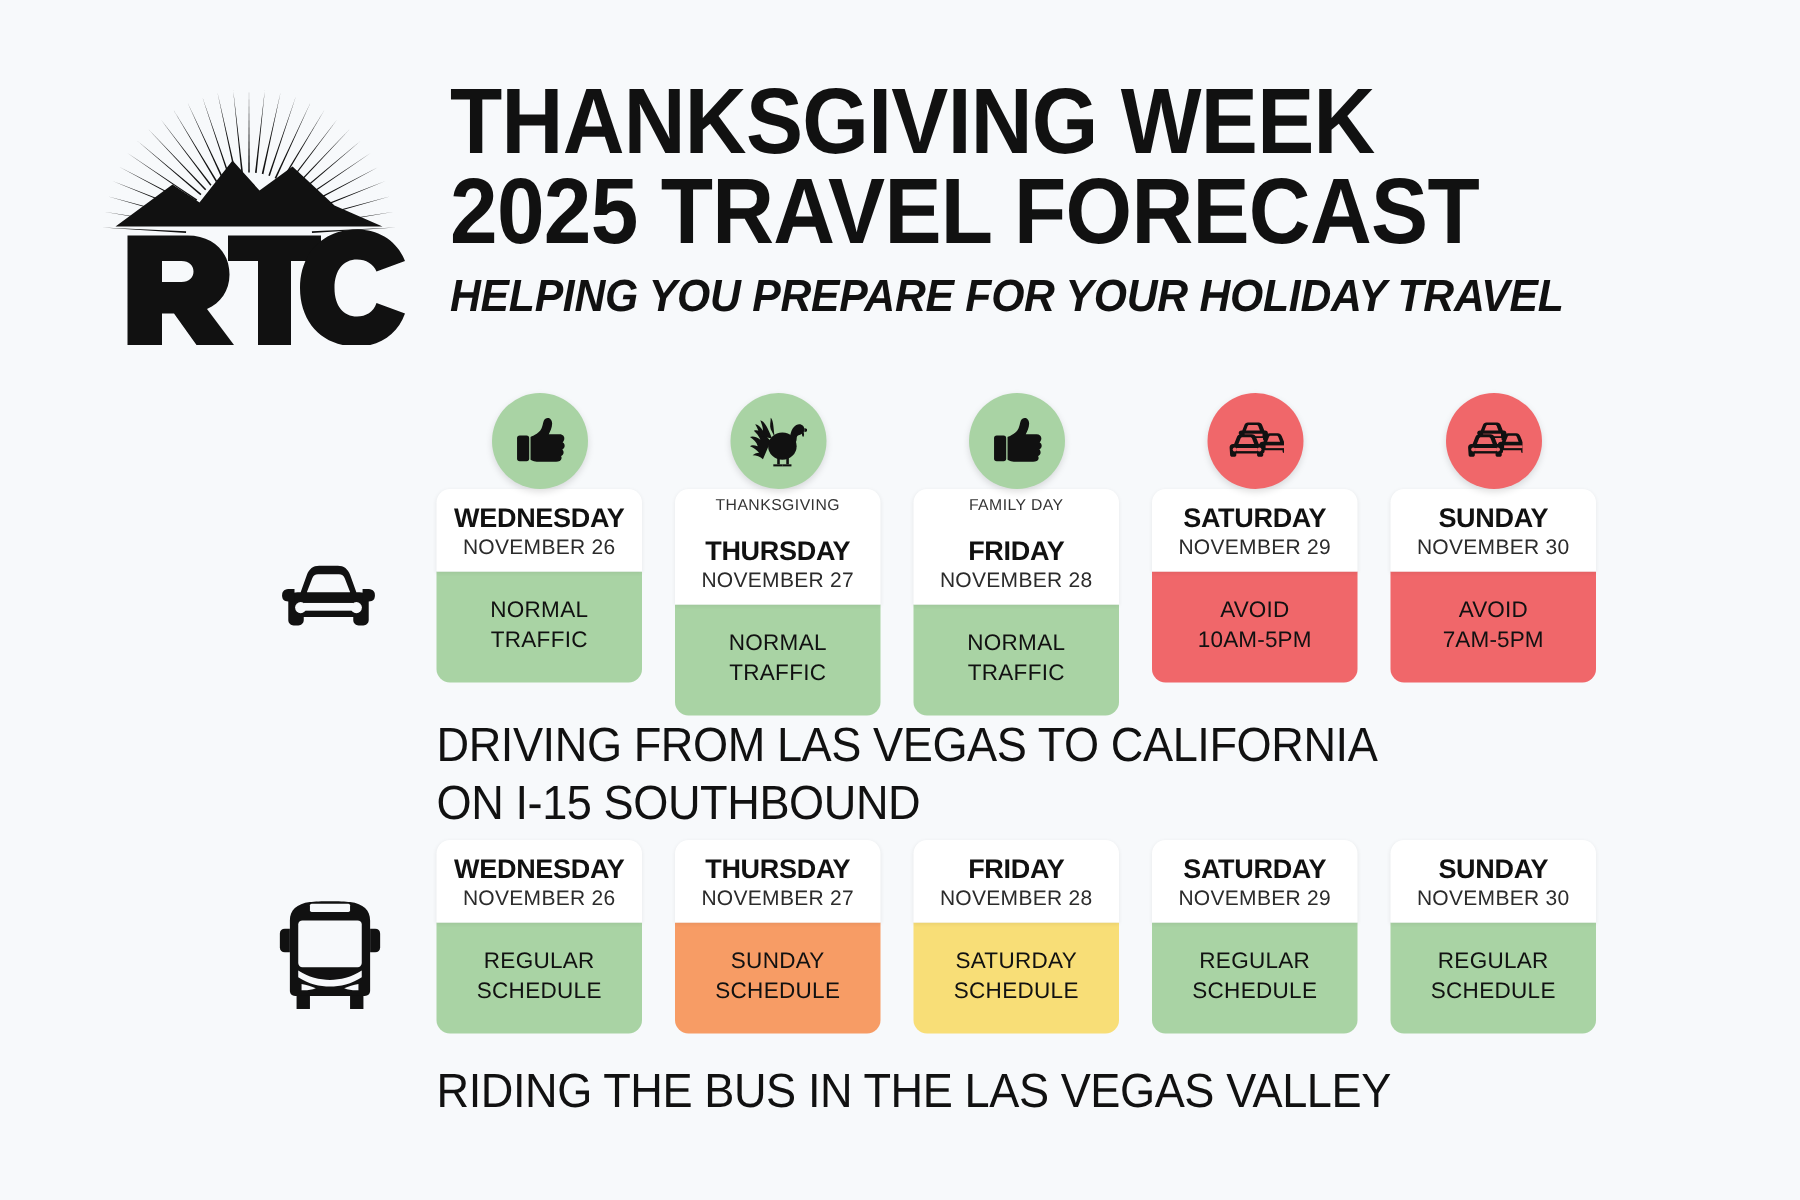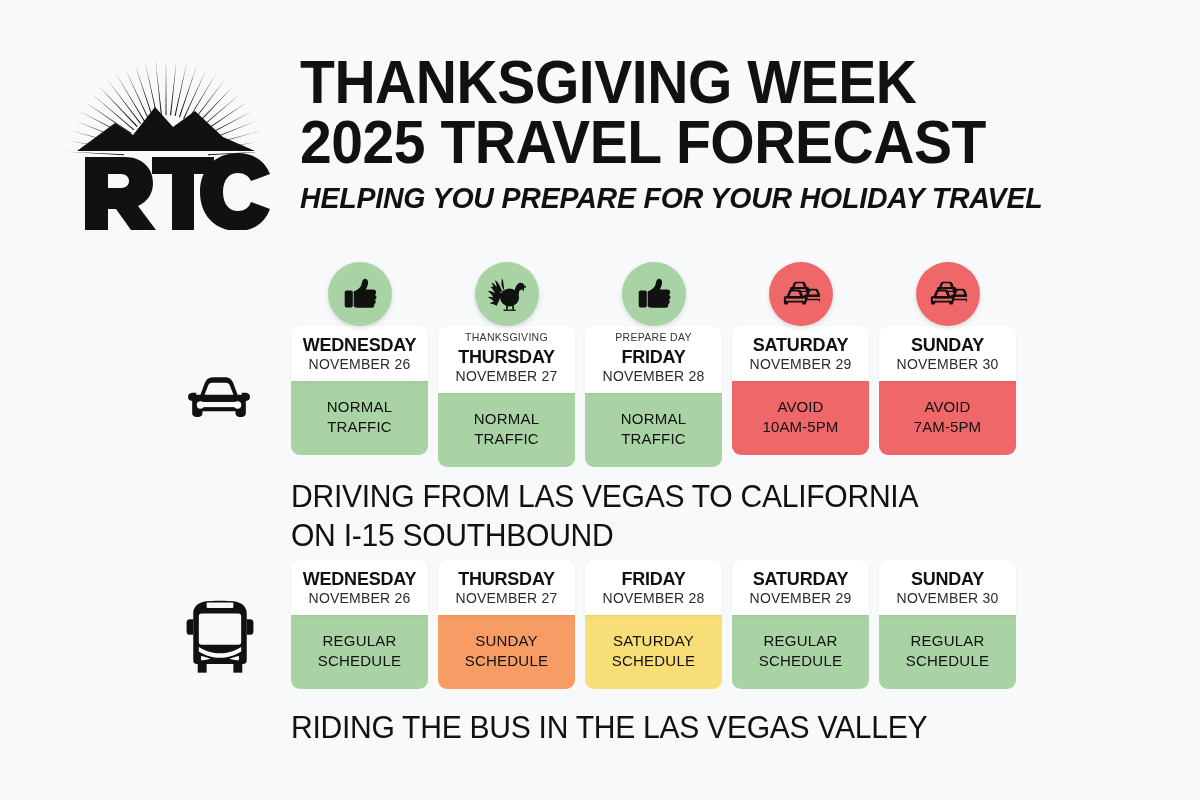--- a/index.html
+++ b/index.html
@@ -39,21 +39,21 @@
     transform-origin:left center;
     white-space:nowrap;
     color:#111;
   }
 
   
   .section{position:absolute;left:0;width:1200px;}
   .mode-icon{position:absolute;width:66px;height:66px;}
   .mode-icon svg{display:block;width:100%;height:100%;}
 
-  .cards{position:absolute;left:291px;top:0;display:flex;gap:10px;}
+  .cards{position:absolute;left:291px;top:0;display:flex;gap:22px;}
   .card{width:137px;display:flex;flex-direction:column;}
   .circle-slot{height:68px;display:flex;align-items:flex-end;justify-content:center;}
   .circle{
     width:64px;height:64px;border-radius:50%;
     display:flex;align-items:center;justify-content:center;
     position:relative;z-index:3;
     box-shadow:0 2px 5px rgba(0,0,0,0.13);
   }
   .circle svg{display:block;}
 
@@ -67,21 +67,21 @@
     display:flex;flex-direction:column;justify-content:flex-end;
     box-shadow:0 1px 3px rgba(0,0,0,0.07);
     position:relative;z-index:1;
   }
   .card-head.with-tag{padding-top:6px;}
   .holiday-tag{
     font-size:10.5px;
     letter-spacing:0.3px;
     color:#333;
     line-height:1.1;
-    margin-bottom:2px;
+    margin-bottom:12px;
     height:13px;
   }
   .day-name{
     font-weight:bold;
     font-size:18px;
     letter-spacing:-0.2px;
     line-height:1.12;
     color:#111;
   }
   .day-date{
@@ -264,21 +264,21 @@
       <div class="card">
         <div class="circle-slot">
           <div class="circle" style="background:#A9D3A4;">
             <svg width="36" height="36" viewBox="0 0 40 40" xmlns="http://www.w3.org/2000/svg" fill="#111">
               <path d="M13 17 c0 0 6 -2 8 -6 c1.5 -3 1 -6 3 -7.5 c2 -1.5 5 0 5 3.5 c0 3 -1.5 6 -2.5 8 h8 c2.5 0 4 1.8 3.4 4 c-0.3 1.2 -1.2 2 -1.2 2 c1.6 0.8 2 2.6 1.2 4 c-0.5 0.9 -1.4 1.3 -1.4 1.3 c1.2 1 1.3 2.8 0.4 3.9 c-0.5 0.7 -1.3 1 -1.3 1 c0.8 1.2 0.4 3 -1 3.7 c-0.8 0.4 -1.7 0.5 -2.6 0.5 h-12 c-3.5 0 -6 -1 -7 -1.6 Z"></path>
               <rect x="3" y="16" width="9" height="19" rx="2"></rect>
             </svg>
           </div>
         </div>
         <div class="card-head with-tag">
-          <div class="holiday-tag">PREPARE DAY</div>
+          <div class="holiday-tag">FAMILY DAY</div>
           <div class="day-name">FRIDAY</div>
           <div class="day-date">NOVEMBER 28</div>
         </div>
         <div class="status" style="background:#A9D3A4;">
           <div>
             <span>NORMAL</span>
             <span>TRAFFIC</span>
           </div>
         </div>
       </div>

